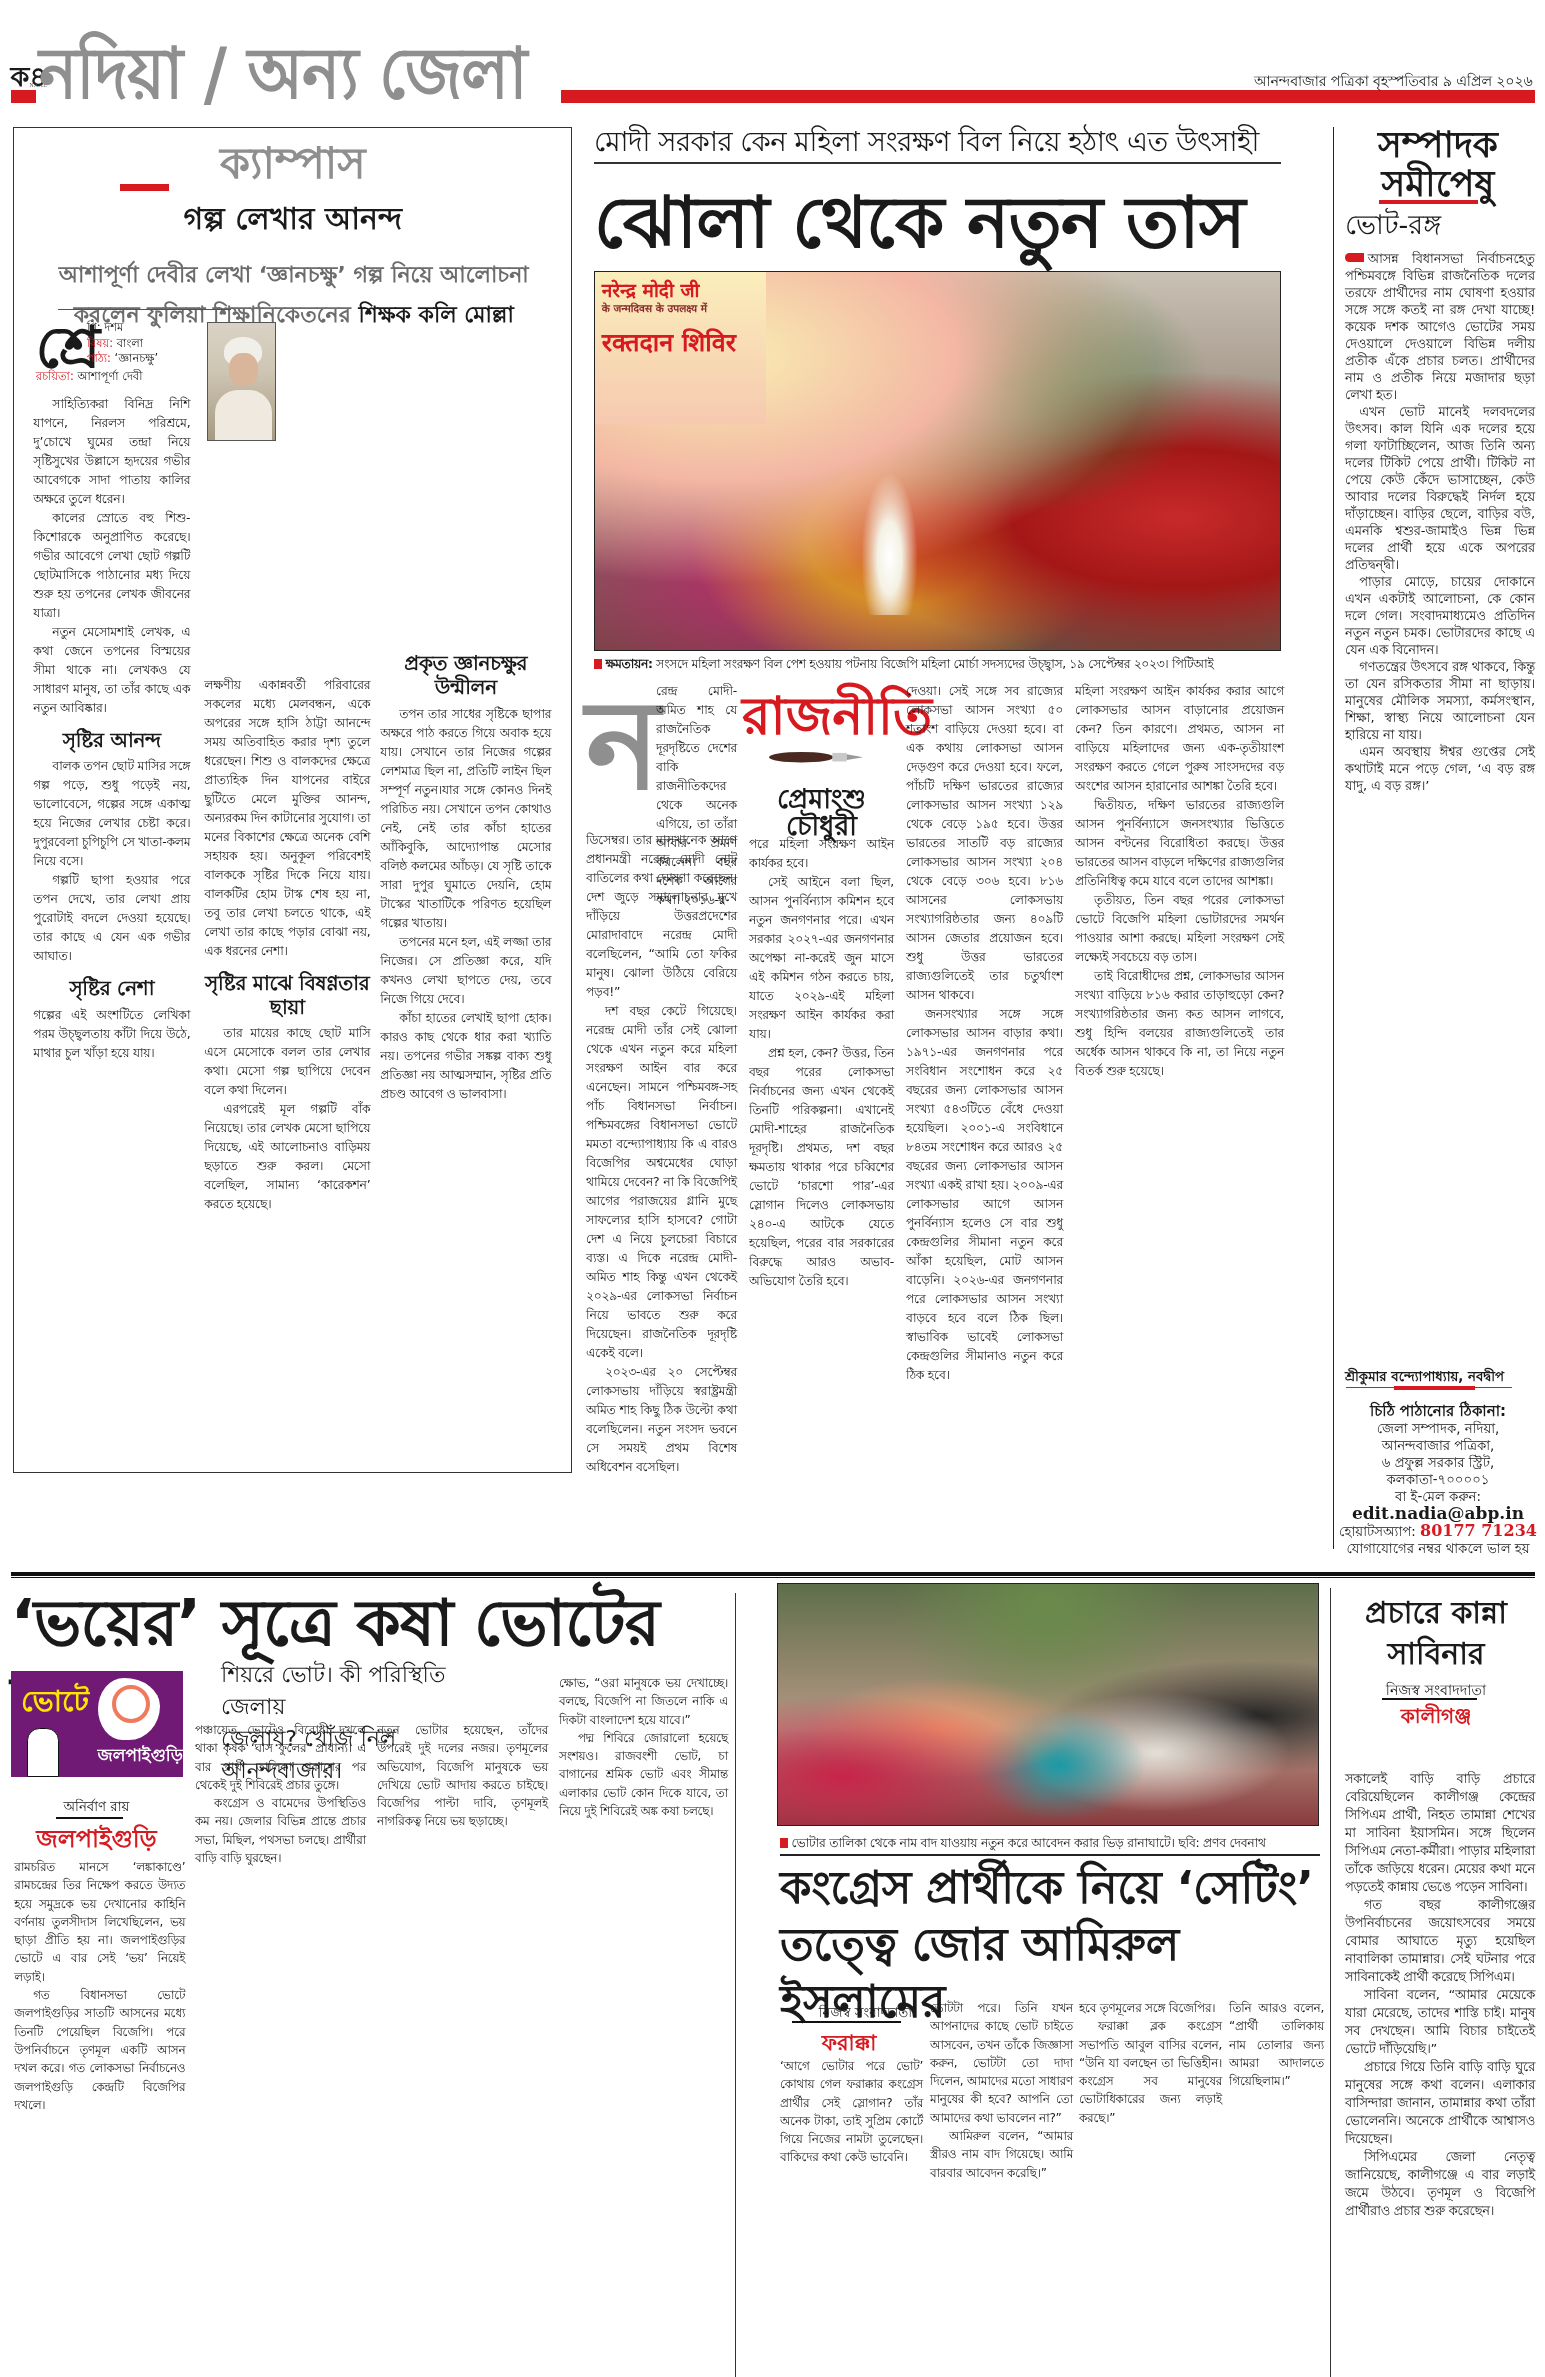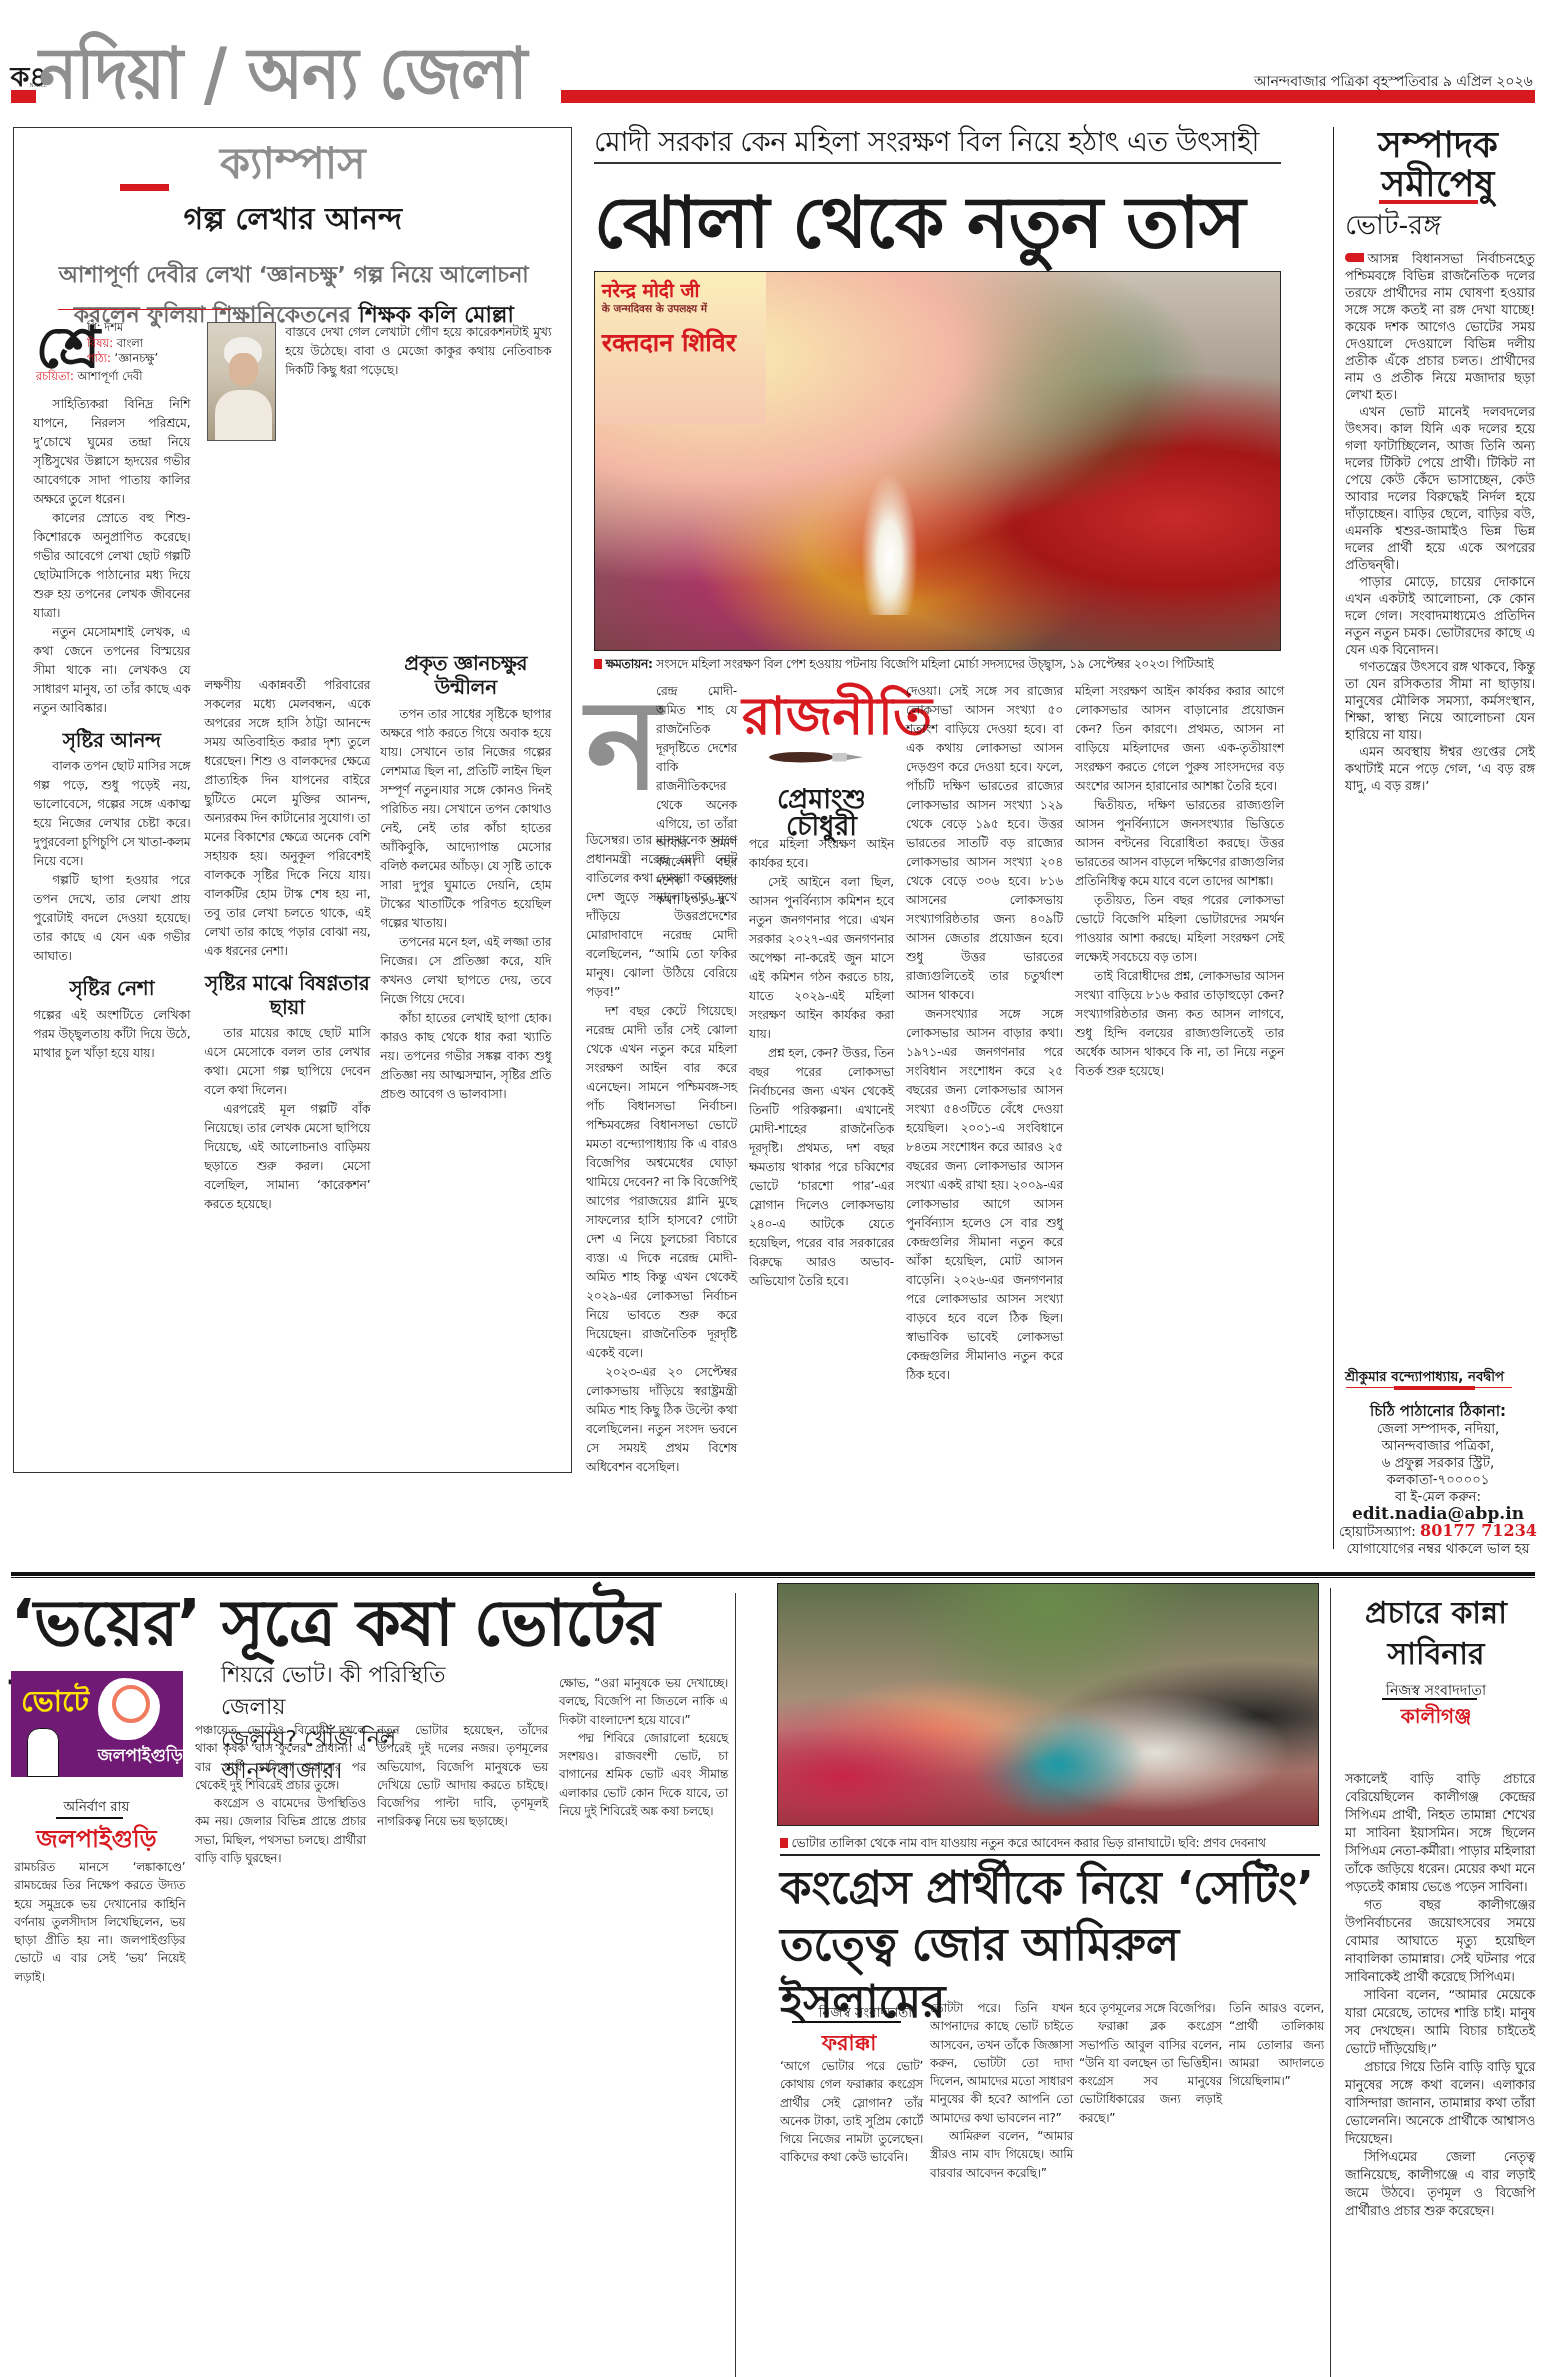--- a/index.html
+++ b/index.html
@@ -171,23 +171,20 @@
     <p>সাহিত্যিকরা বিনিদ্র নিশি যাপনে, নিরলস পরিশ্রমে, দু’চোখে ঘুমের তন্দ্রা নিয়ে সৃষ্টিসুখের উল্লাসে হৃদয়ের গভীর আবেগকে সাদা পাতায় কালির অক্ষরে তুলে ধরেন।</p>
     <p>কালের স্রোতে বহু শিশু-কিশোরকে অনুপ্রাণিত করেছে। গভীর আবেগে লেখা ছোট গল্পটি ছোটমাসিকে পাঠানোর মধ্য দিয়ে শুরু হয় তপনের লেখক জীবনের যাত্রা।</p>
     <p>নতুন মেসোমশাই লেখক, এ কথা জেনে তপনের বিস্ময়ের সীমা থাকে না। লেখকও যে সাধারণ মানুষ, তা তাঁর কাছে এক নতুন আবিষ্কার।</p>
     <div class="subhead">সৃষ্টির আনন্দ</div>
     <p>বালক তপন ছোট মাসির সঙ্গে গল্প পড়ে, শুধু পড়েই নয়, ভালোবেসে, গল্পের সঙ্গে একাত্ম হয়ে নিজের লেখার চেষ্টা করে। দুপুরবেলা চুপিচুপি সে খাতা-কলম নিয়ে বসে।</p>
     <p>গল্পটি ছাপা হওয়ার পরে তপন দেখে, তার লেখা প্রায় পুরোটাই বদলে দেওয়া হয়েছে। তার কাছে এ যেন এক গভীর আঘাত।</p>
     <div class="subhead">সৃষ্টির নেশা</div>
     <p class="no-indent">গল্পের এই অংশটিতে লেখিকা পরম উচ্ছ্বলতায় কাঁটা দিয়ে উঠে, মাথার চুল খাঁড়া হয়ে যায়।</p>
   </div>
 
-  <div class="col-text" style="position:absolute;left:271px;top:194px;width:266px;">
-    <p class="no-indent">বাস্তবে দেখা গেল লেখাটা গৌণ হয়ে কারেকশনটাই মুখ্য হয়ে উঠেছে। বাবা ও মেজো কাকুর কথায় নেতিবাচক দিকটি কিছু ধরা পড়েছে।</p>
-  </div>
 
   <div class="col-text" style="position:absolute;left:190px;top:547px;width:166px;">
     <p class="no-indent">লক্ষণীয় একান্নবর্তী পরিবারের সকলের মধ্যে মেলবন্ধন, একে অপরের সঙ্গে হাসি ঠাট্টা আনন্দে সময় অতিবাহিত করার দৃশ্য তুলে ধরেছেন। শিশু ও বালকদের ক্ষেত্রে প্রাত্যহিক দিন যাপনের বাইরে ছুটিতে মেলে মুক্তির আনন্দ, অন্যরকম দিন কাটানোর সুযোগ। তা মনের বিকাশের ক্ষেত্রে অনেক বেশি সহায়ক হয়। অনুকূল পরিবেশই বালককে সৃষ্টির দিকে নিয়ে যায়। বালকটির হোম টাস্ক শেষ হয় না, তবু তার লেখা চলতে থাকে, এই লেখা তার কাছে পড়ার বোঝা নয়, এক ধরনের নেশা।</p>
     <div class="subhead">সৃষ্টির মাঝে বিষণ্ণতার ছায়া</div>
     <p>তার মায়ের কাছে ছোট মাসি এসে মেসোকে বলল তার লেখার কথা। মেসো গল্প ছাপিয়ে দেবেন বলে কথা দিলেন।</p>
     <p>এরপরেই মূল গল্পটি বাঁক নিয়েছে। তার লেখক মেসো ছাপিয়ে দিয়েছে, এই আলোচনাও বাড়িময় ছড়াতে শুরু করল। মেসো বলেছিল, সামান্য ‘কারেকশন’ করতে হয়েছে।</p>
   </div>
 
   <div class="col-text" style="position:absolute;left:366px;top:523px;width:171px;">
     <div class="subhead" style="margin-top:0;">প্রকৃত জ্ঞানচক্ষুর উন্মীলন</div>
@@ -289,20 +286,21 @@
 </div>
 <div class="abs bl-deck">
   <div>শিয়রে ভোট। কী পরিস্থিতি জেলায়</div>
   <div>জেলায়? খোঁজ নিল আনন্দবাজার।</div>
 </div>
 <div class="abs bl-byline">অনির্বাণ রায়</div>
 <div class="abs bl-byline-rule" style="top:1817px;"></div>
 <div class="abs bl-dateline" style="top:1820px;">জলপাইগুড়ি</div>
 <div class="abs col-text small" style="left:14.3px;top:1858px;width:171px;">
   <p class="no-indent">রামচরিত মানসে ‘লঙ্কাকাণ্ডে’ রামচন্দ্রের তির নিক্ষেপ করতে উদ্যত হয়ে সমুদ্রকে ভয় দেখানোর কাহিনি বর্ণনায় তুলসীদাস লিখেছিলেন, ভয় ছাড়া প্রীতি হয় না। জলপাইগুড়ির ভোটে এ বার সেই ‘ভয়’ নিয়েই লড়াই।</p>
+  <p>গত বিধানসভা ভোটে জলপাইগুড়ির সাতটি আসনের মধ্যে তিনটি পেয়েছিল বিজেপি। পরে উপনির্বাচনে তৃণমূল একটি আসন দখল করে। গত লোকসভা নির্বাচনেও জলপাইগুড়ি কেন্দ্রটি বিজেপির দখলে।</p>
 </div>
 <div class="abs col-text small" style="left:195px;top:1721px;width:171px;">
   <p class="no-indent">পঞ্চায়েত ভোটেও বিরোধী দখলে থাকা কৃষক ‘ঘাস ফুলের’ প্রাধান্য। এ বার প্রার্থী তালিকা প্রকাশের পর থেকেই দুই শিবিরেই প্রচার তুঙ্গে।</p>
   <p>কংগ্রেস ও বামেদের উপস্থিতিও কম নয়। জেলার বিভিন্ন প্রান্তে প্রচার সভা, মিছিল, পথসভা চলছে। প্রার্থীরা বাড়ি বাড়ি ঘুরছেন।</p>
 </div>
 <div class="abs col-text small" style="left:377px;top:1721px;width:171px;">
   <p class="no-indent">নতুন ভোটার হয়েছেন, তাঁদের উপরেই দুই দলের নজর। তৃণমূলের অভিযোগ, বিজেপি মানুষকে ভয় দেখিয়ে ভোট আদায় করতে চাইছে। বিজেপির পাল্টা দাবি, তৃণমূলই নাগরিকত্ব নিয়ে ভয় ছড়াচ্ছে।</p>
 </div>
 <div class="abs col-text small" style="left:559px;top:1674px;width:169px;">
   <p class="no-indent">ক্ষোভ, “ওরা মানুষকে ভয় দেখাচ্ছে। বলছে, বিজেপি না জিতলে নাকি এ দিকটা বাংলাদেশ হয়ে যাবে।”</p>

